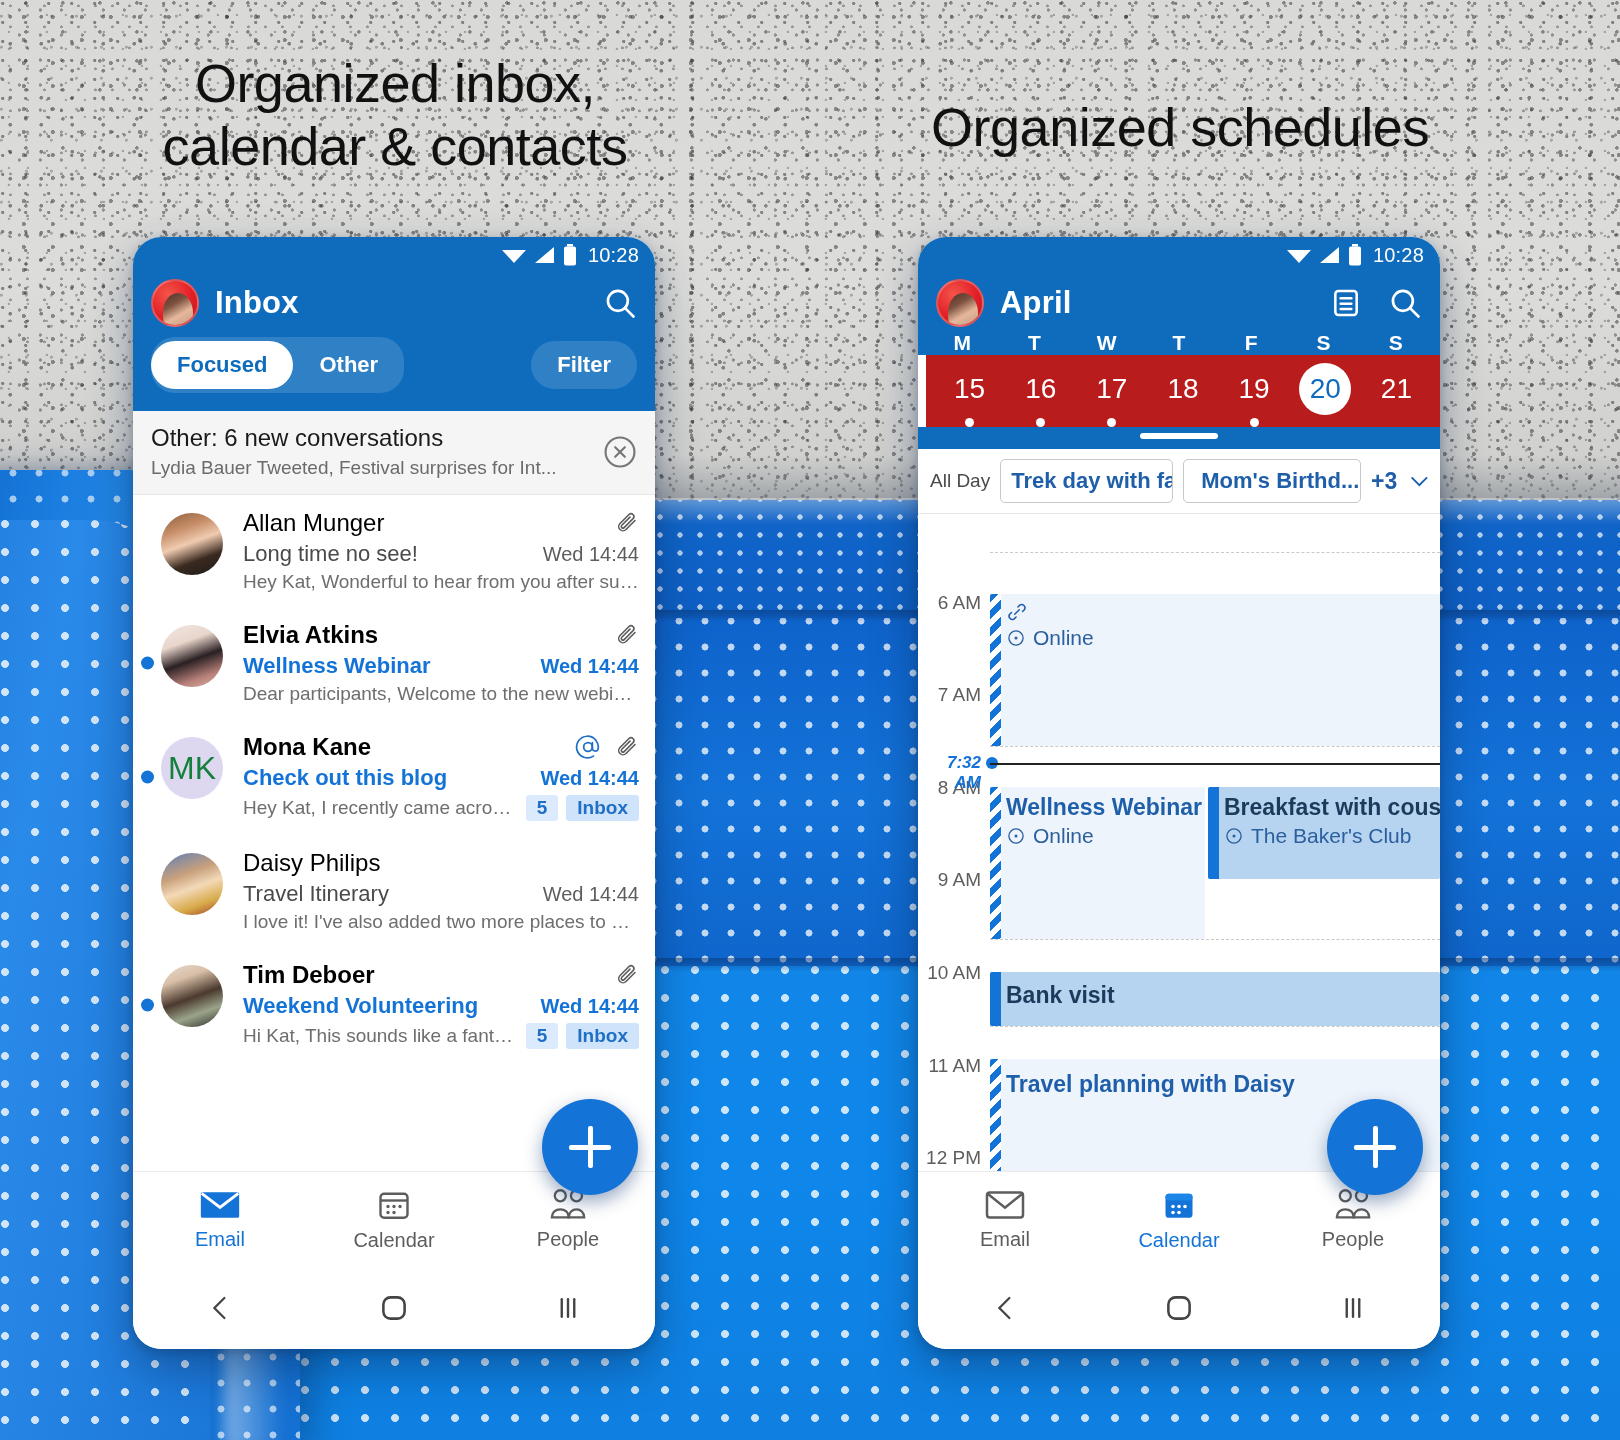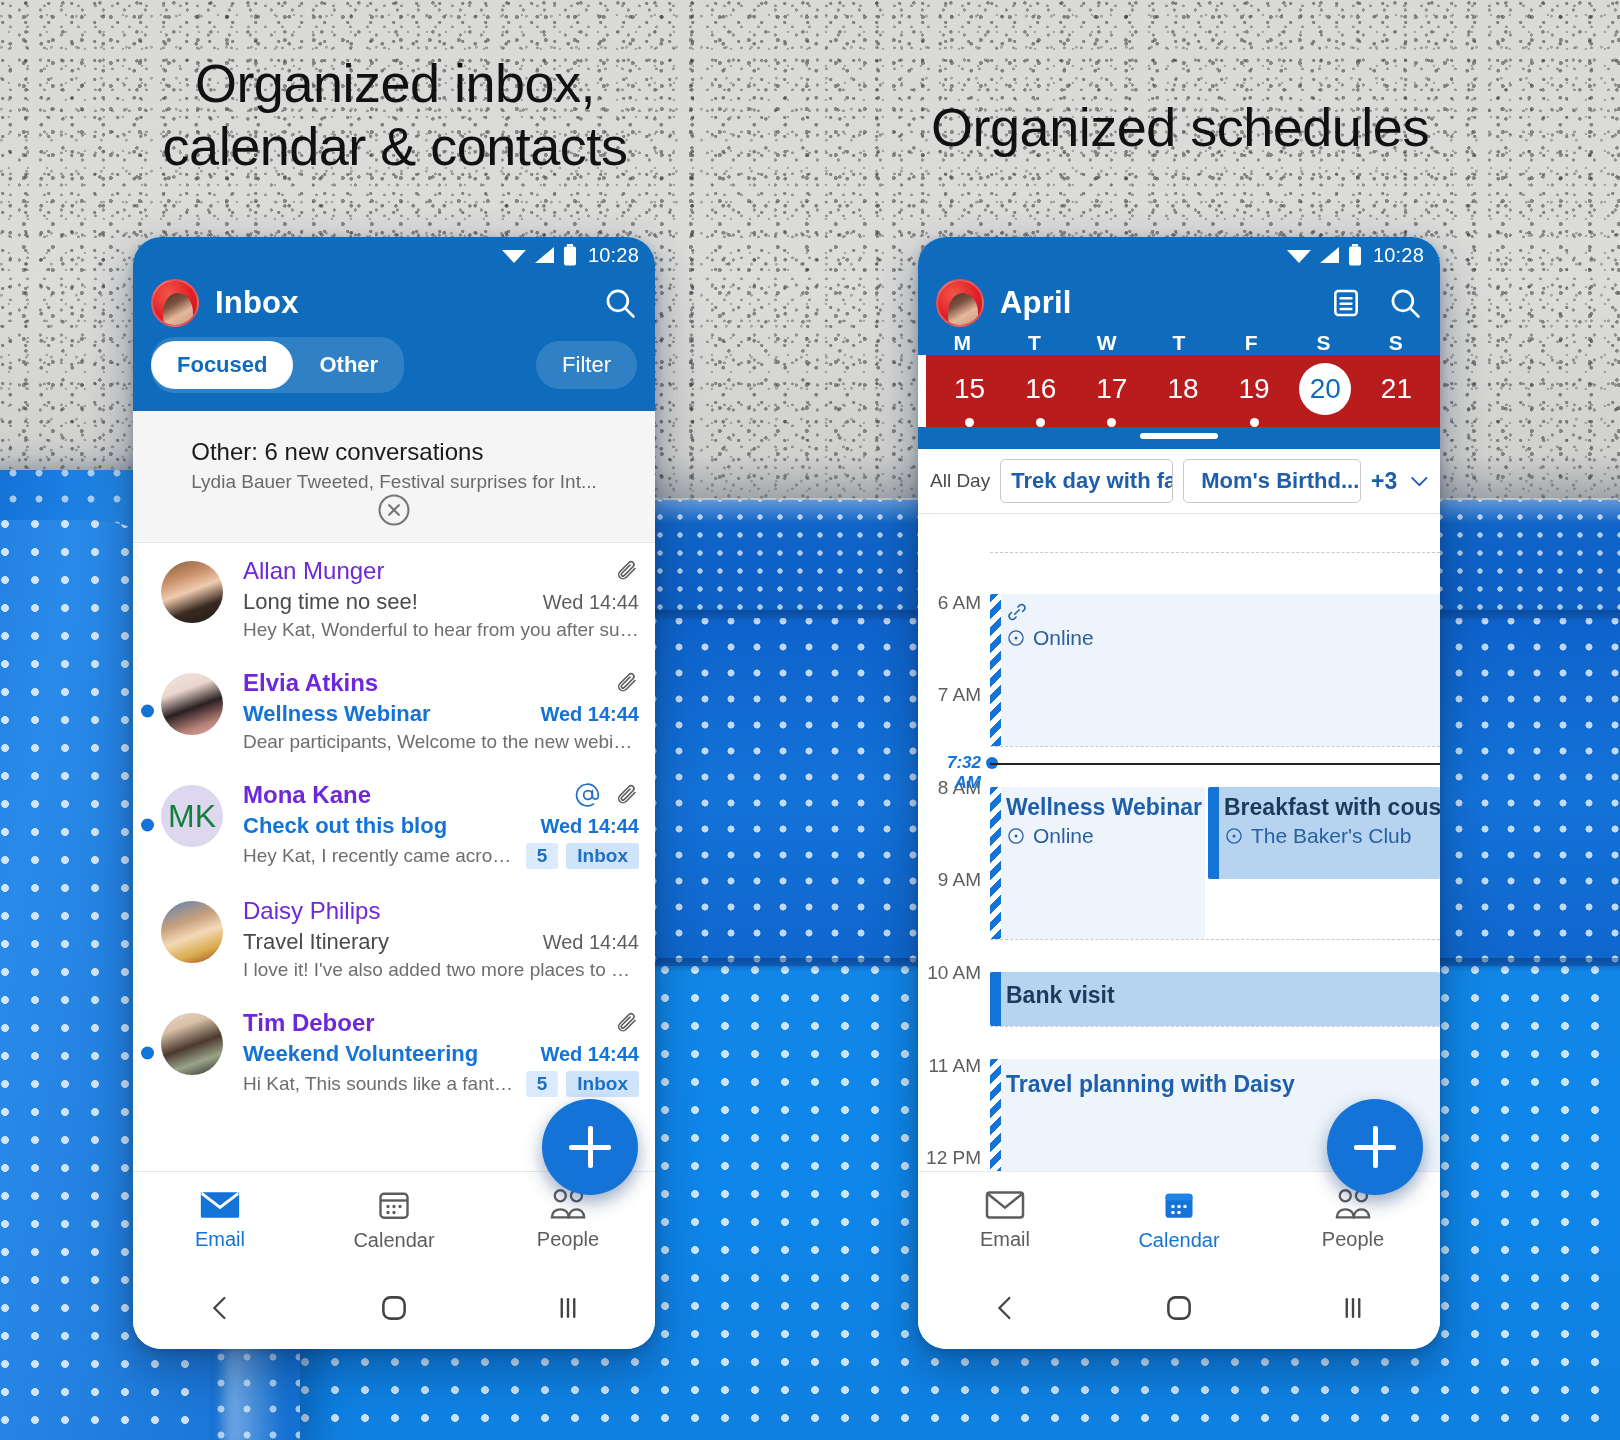--- a/index.html
+++ b/index.html
@@ -147,27 +147,27 @@
     border-radius: 24px; height: 56px;
   }
   .seg-item {
     height: 48px; padding: 0 26px; display: flex; align-items: center;
     font-size: 22px; font-weight: 600; color: #fff; border-radius: 24px;
   }
   .seg-item.active { background: #fff; color: #0f6cbd; }
   .filter-pill {
     margin-left: auto; background: rgba(255,255,255,.14); color: #fff;
     border-radius: 24px; height: 48px; padding: 0 26px;
-    display: flex; align-items: center; font-size: 22px; font-weight: 400;
+    display: flex; align-items: center; font-size: 22px; font-weight: 700;
   }
 
   
   .other-banner {
-    background: #f5f5f5; padding: 27px 18px 15px 18px;
-    display: flex; align-items: center; border-bottom: 1px solid #e6e6e6; flex-direction: column;
+    background: #f5f5f5; padding: 13px 18px 15px 18px;
+    display: flex; align-items: center; border-bottom: 1px solid #e6e6e6;
   }
   .ob-text { flex: 1; }
   .ob-title { font-size: 24px; color: #1b1b1b; margin-bottom: 5px; }
   .ob-sub { font-size: 19px; color: #6b6b6b; }
   .ob-close { flex: none; width: 34px; height: 34px; }
 
   
   .mail-list { background: #fff; }
   .mail-item { display: flex; padding: 14px 16px 14px 10px; position: relative; }
   .unread-dot {
@@ -182,21 +182,21 @@
   .m-avatar.initials {
     background: #ddd8f0; color: #15803d; font-size: 32px; font-weight: 400;
     display: flex; align-items: center; justify-content: center;
   }
   .face-a { background: linear-gradient(160deg,#8a5a3a 0%,#c8906a 28%,#f0cbb0 48%,#3a2a20 72%,#1d1a18 100%); }
   .face-b { background: linear-gradient(160deg,#f1e7e2 0%,#e9d6cc 30%,#2a2022 55%,#b9817a 80%,#d9b6ad 100%); }
   .face-c { background: linear-gradient(160deg,#5a7fb5 0%,#c8a07c 35%,#f3d9b8 55%,#d8aa49 78%,#9b3c2a 100%); }
   .face-d { background: linear-gradient(160deg,#e7d9cd 0%,#d8c0a8 25%,#4b392e 52%,#9aa489 74%,#262523 100%); }
   .m-body { flex: 1; min-width: 0; }
   .m-row1 { display: flex; align-items: center; }
-  .m-sender { font-size: 24px; color: #6d28d9; flex: 1; }
+  .m-sender { font-size: 24px; color: #000000; flex: 1; }
   .m-sender.bold { font-weight: 700; }
   .m-icons { display: flex; align-items: center; gap: 14px; color: #5d5d5d; }
   .m-row2 { display: flex; align-items: baseline; margin-top: 4px; }
   .m-subject { font-size: 22px; color: #4a4a4a; flex: 1; overflow: hidden; white-space: nowrap; text-overflow: ellipsis; }
   .m-subject.unread { color: #1473d6; font-weight: 600; }
   .m-time { font-size: 20px; color: #5d5d5d; flex: none; margin-left: 10px; }
   .m-time.unread { color: #1473d6; font-weight: 600; }
   .m-row3 { display: flex; align-items: center; margin-top: 4px; }
   .m-preview { font-size: 19px; color: #6e6e6e; flex: 1; overflow: hidden; white-space: nowrap; text-overflow: ellipsis; }
   .m-tags { display: flex; gap: 8px; flex: none; margin-left: 8px; }

